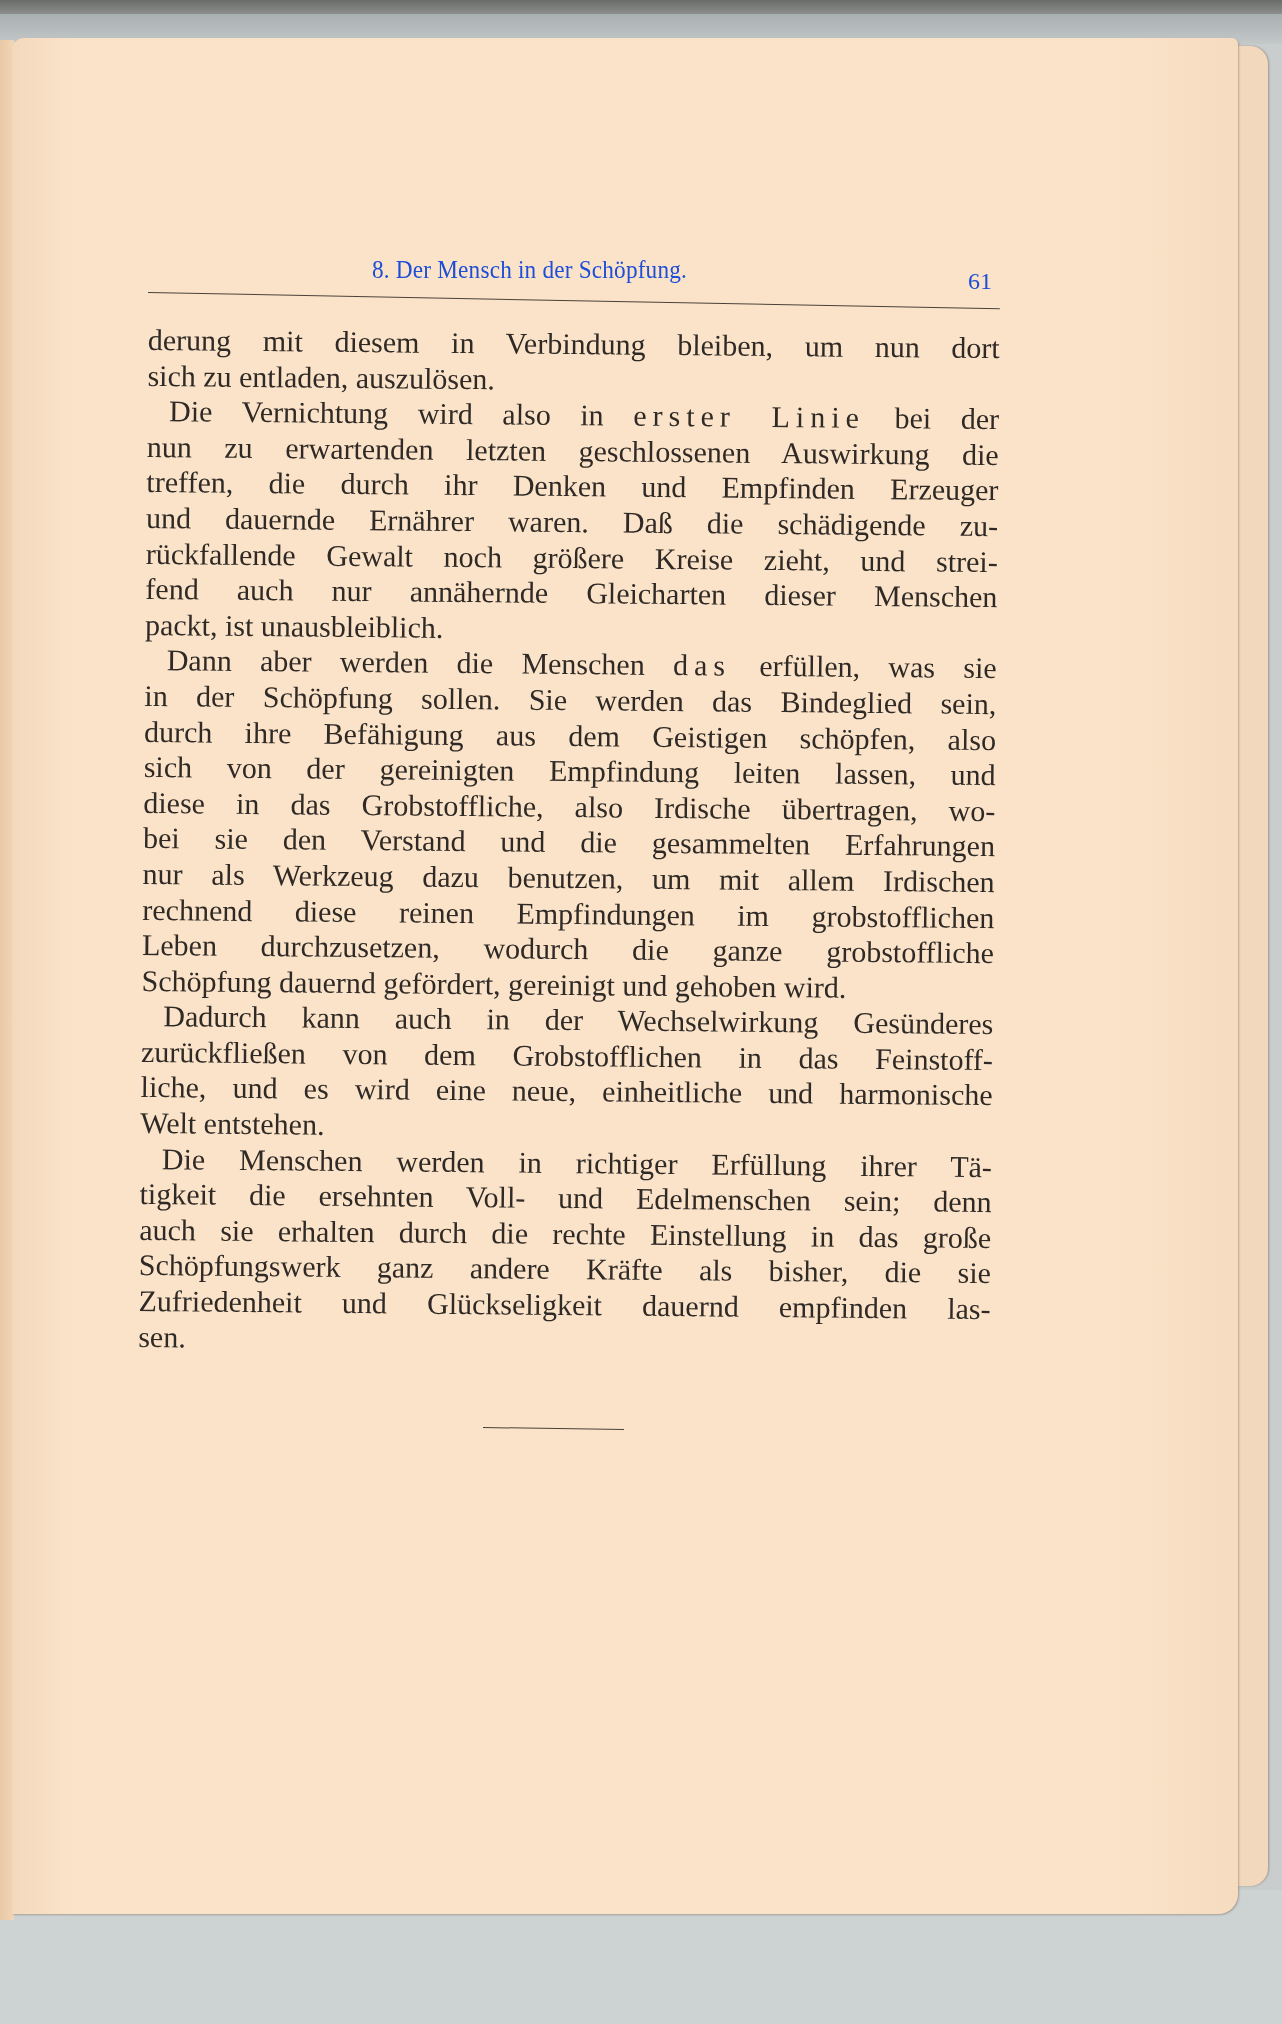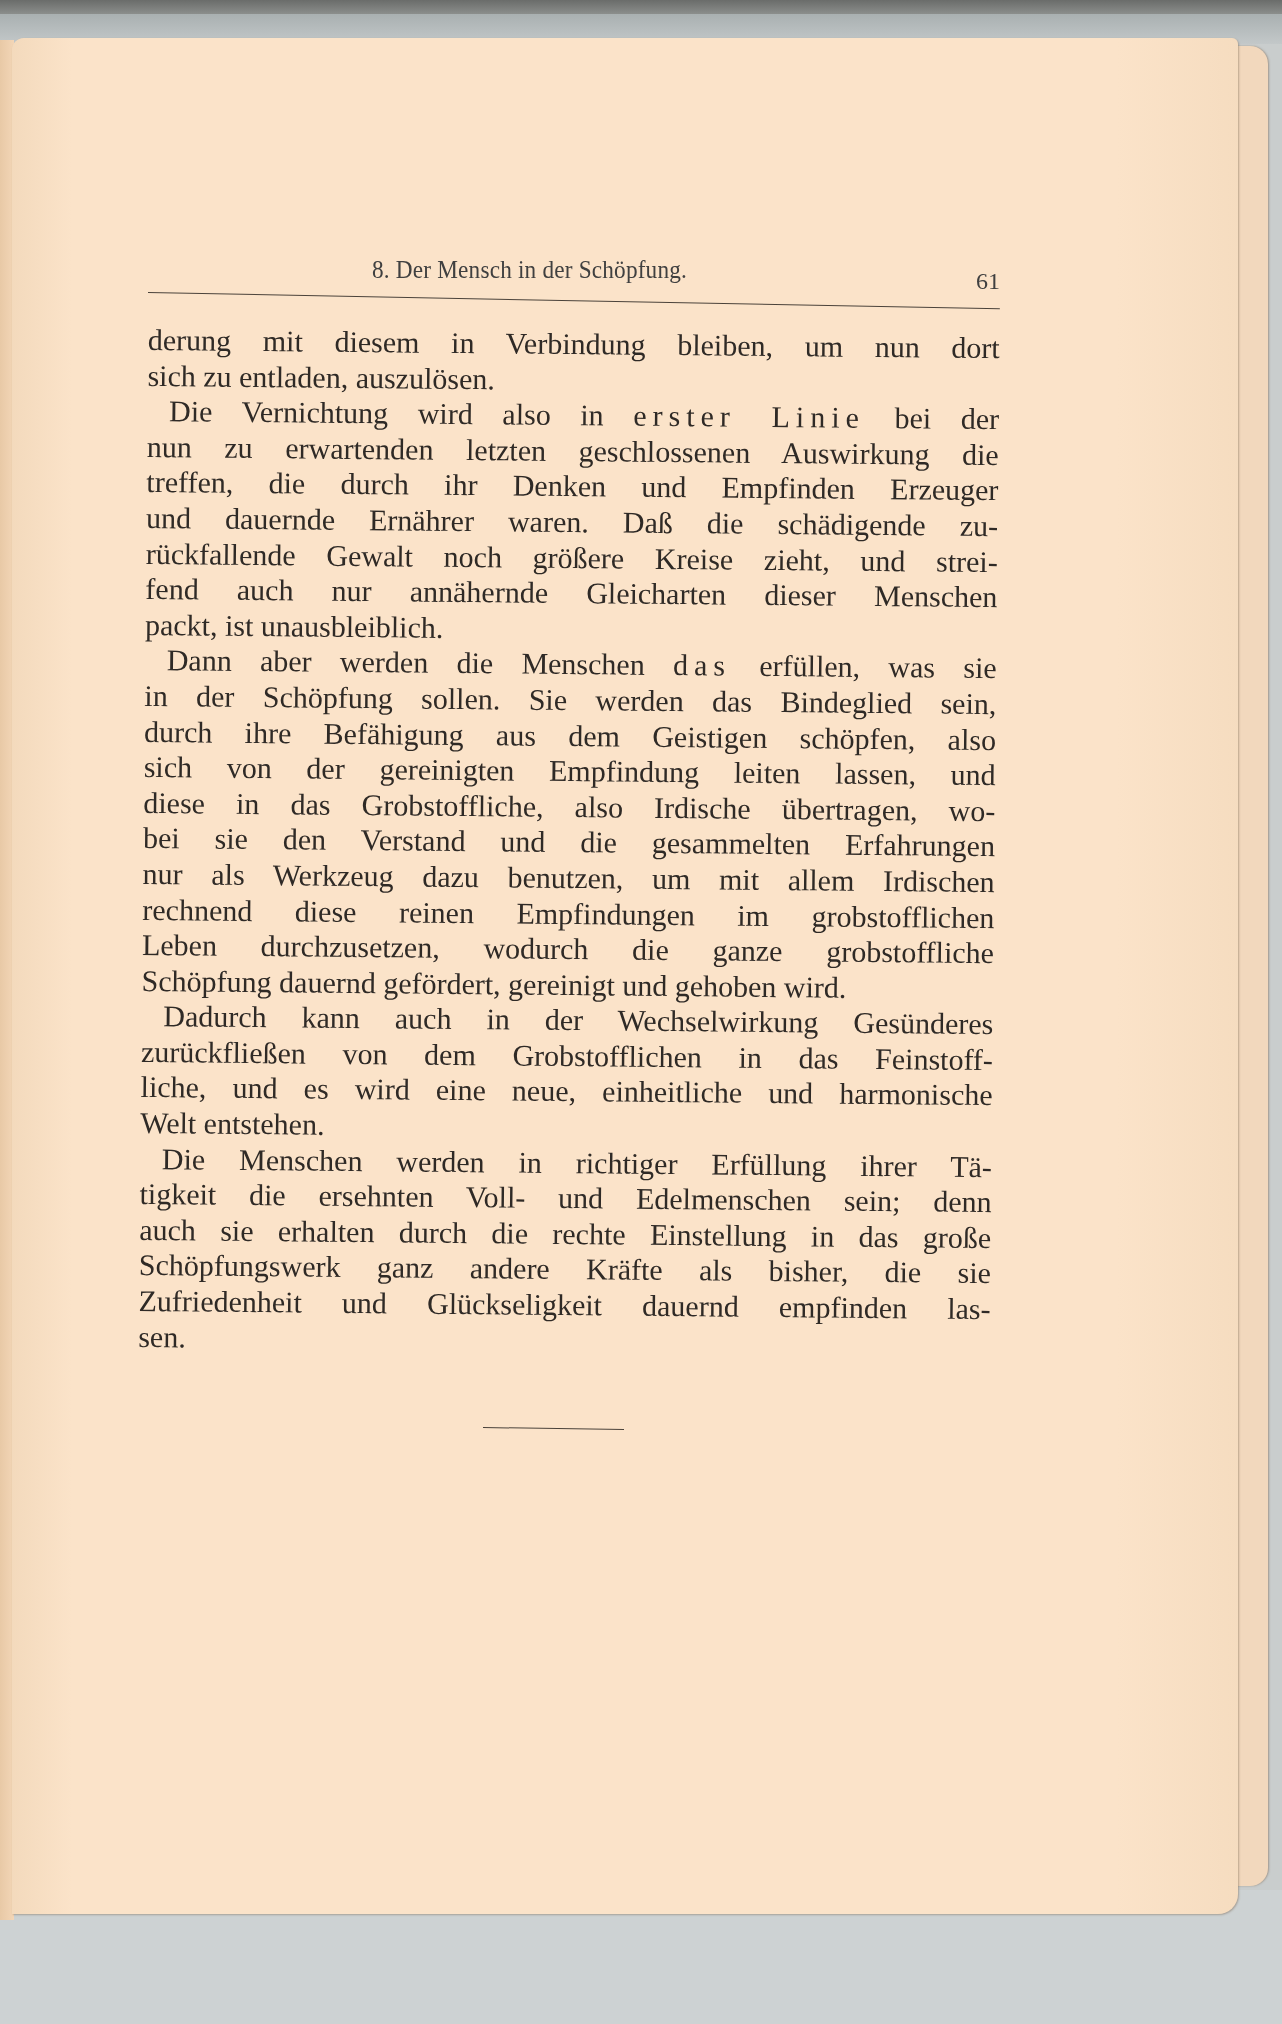--- a/index.html
+++ b/index.html
@@ -60,35 +60,35 @@
       left: 0; top: 0; right: 0; bottom: 0;
       background: linear-gradient(90deg, rgba(220,190,150,0.25) 0, rgba(255,240,220,0) 60px, rgba(255,240,220,0) 90%, rgba(220,190,150,0.18) 100%);
       border-radius: inherit;
     }
     .running-head {
       position: absolute;
       left: 136px;
       top: 256px;
       width: 864px;
       height: 50px;
-      color: #404040;
+      color: #1d4ed8;
     }
     .running-title {
       position: absolute;
       left: 236px;
       top: 0;
       font-size: 25px;
       letter-spacing: 0.2px;
       transform: scaleX(0.93);
       transform-origin: left top;
       white-space: nowrap;
     }
     .page-number {
       position: absolute;
-      right: 0;
+      right: 8px;
       top: 12px;
       font-size: 24px;
     }
     .head-rule {
       position: absolute;
       left: 12px;
       top: 36px;
       width: 852px;
       height: 0;
       border-top: 1.6px solid #4a423a;

